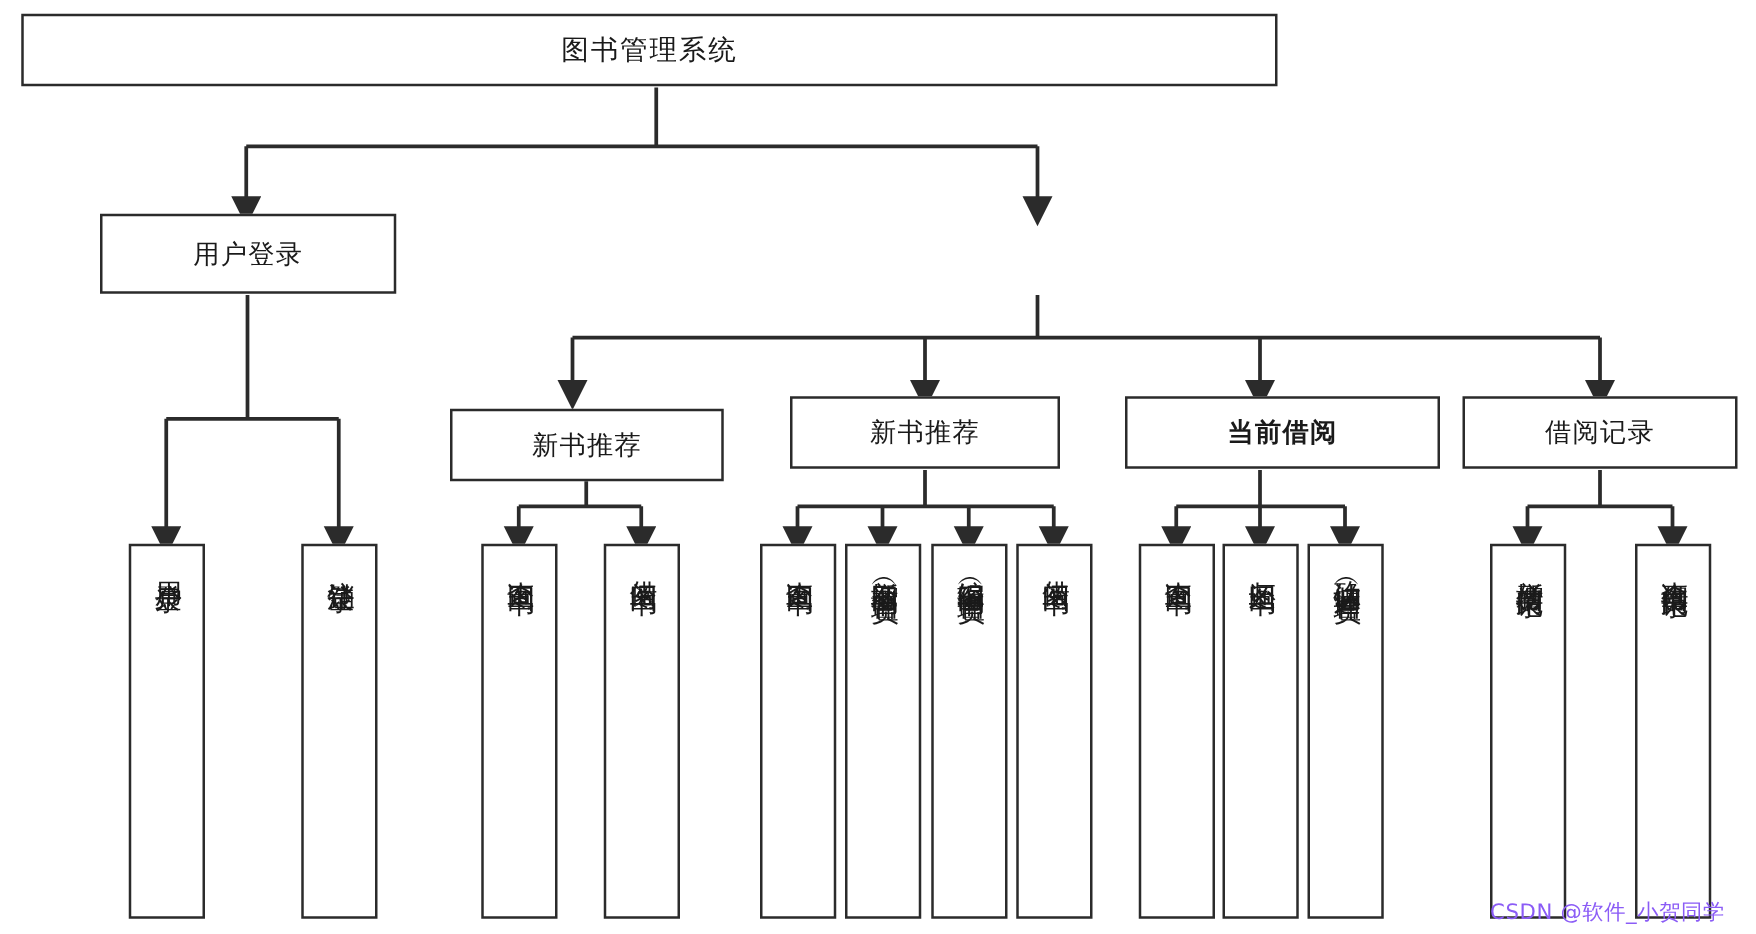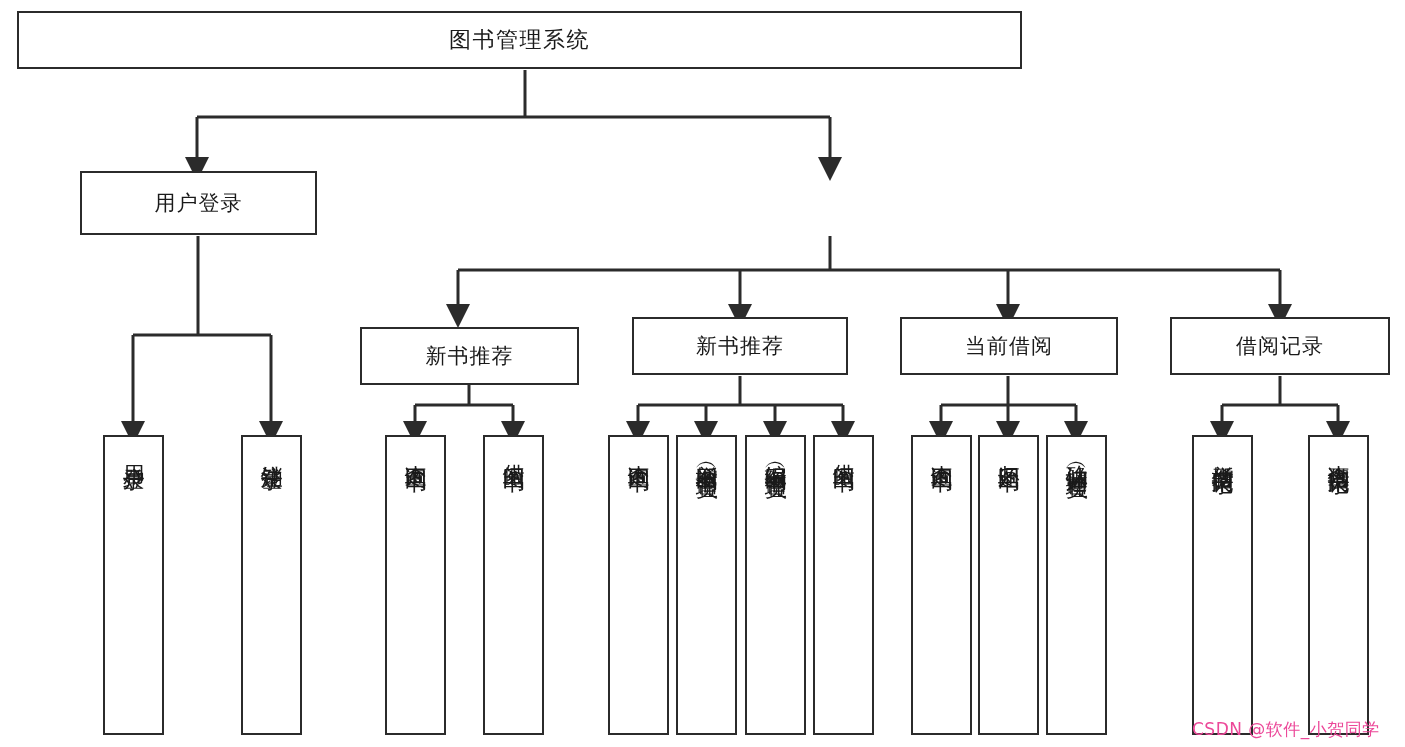--- a/index.html
+++ b/index.html
@@ -55,21 +55,21 @@
     text-orientation: upright;
     font-size: 22px;
     line-height: 1.12;
     letter-spacing: 2px;
     white-space: nowrap;
     color: #1a1a1a;
   }
   .watermark {
     position: absolute;
     font-size: 17px;
-    color: #ec4899;
+    color: #8b5cf6;
     letter-spacing: 0.5px;
     white-space: nowrap;
   }
 </style>
 </head>
 <body>
 
 <div id="diagram-root">
 
   <svg id="edge-layer" viewBox="0 0 1405 747" xmlns="http://www.w3.org/2000/svg">
@@ -129,21 +129,21 @@
   <div class="node horiz" style="left:80px; top:171px; width:237px; height:64px;">
     <span>用户登录</span>
   </div>
 
   <div class="node horiz" style="left:360px; top:317px; width:219px; height:58px;margin-top:10px;">
     <span>新书推荐</span>
   </div>
   <div class="node horiz" style="left:632px; top:317px; width:216px; height:58px;">
     <span>新书推荐</span>
   </div>
-  <div class="node horiz" style="left:900px; top:317px; width:218px; height:58px;">
+  <div class="node horiz" style="left:900px; top:317px; width:252px; height:58px;font-weight:bold;">
     <span>当前借阅</span>
   </div>
   <div class="node horiz" style="left:1170px; top:317px; width:220px; height:58px;">
     <span>借阅记录</span>
   </div>
 
   <div class="node leaf" style="left:103px; top:435px; width:61px; height:300px;">
     <span class="vtext">用户登录</span>
   </div>
   <div class="node leaf" style="left:241px; top:435px; width:61px; height:300px;">

